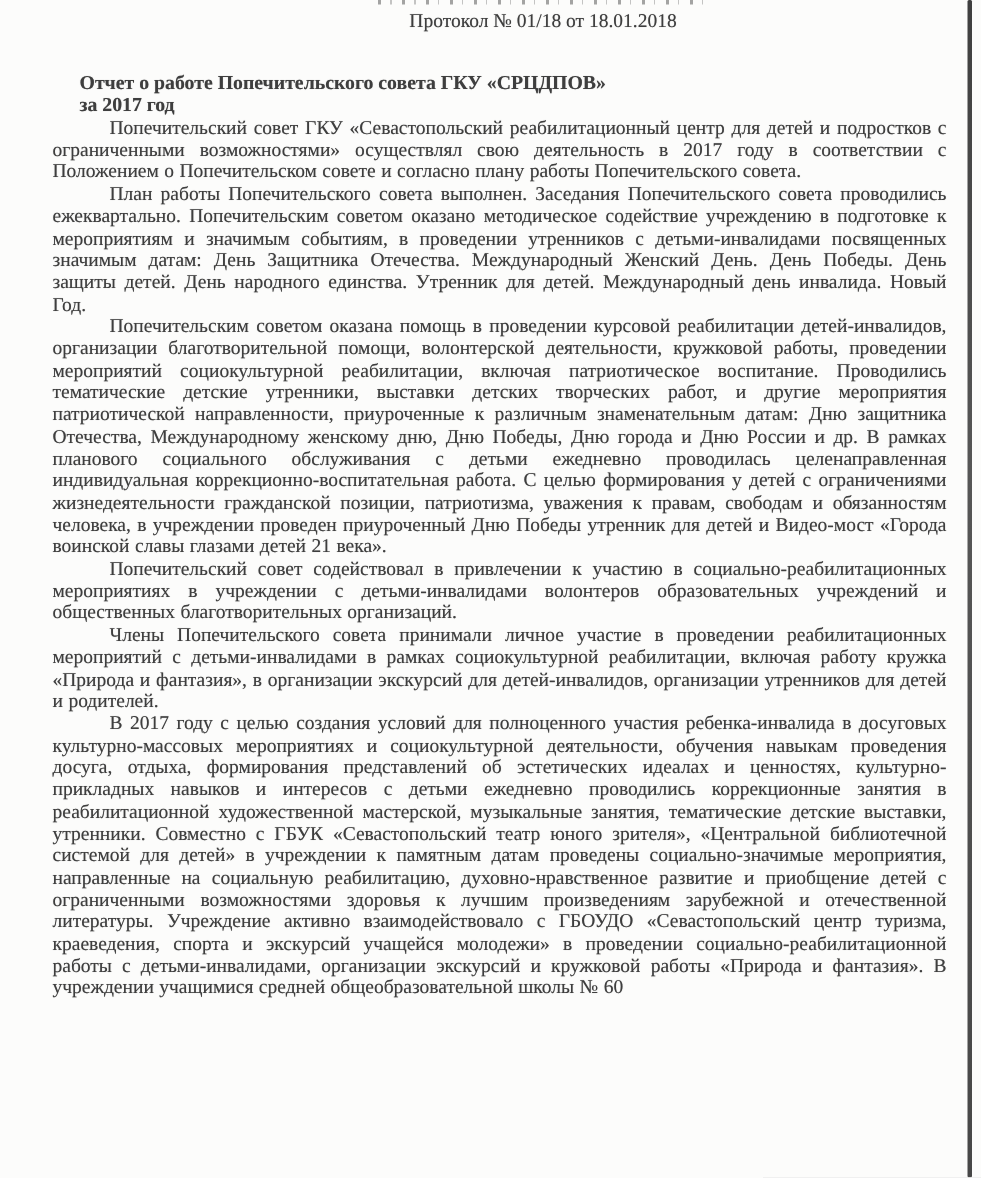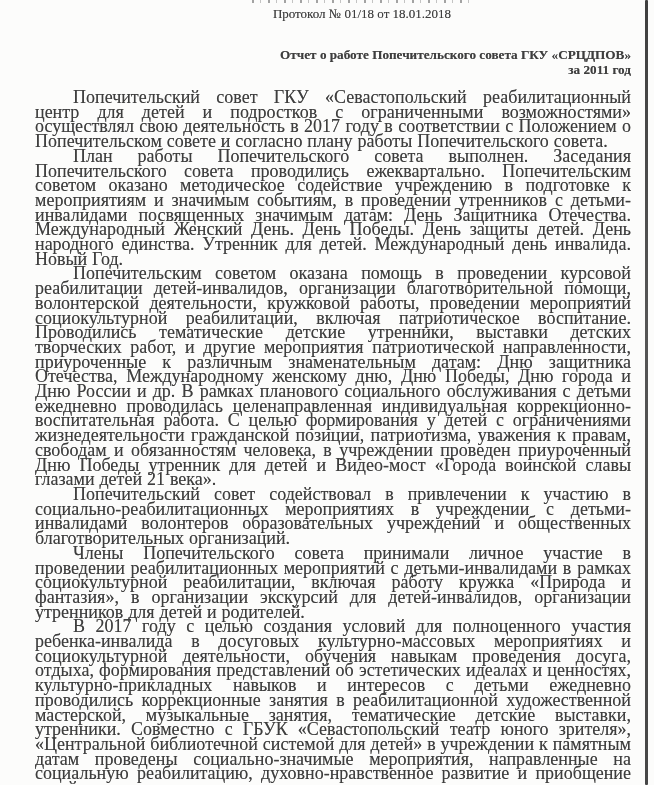--- a/index.html
+++ b/index.html
@@ -46,51 +46,51 @@
   }
   .protocol {
     font-size: 13px;
     line-height: 15px;
     text-align: center;
     padding-left: 58px;
     margin: 0 0 26px 0;
     white-space: nowrap;
   }
   .title-block {
-    text-align: right;
+    text-align: left;
     font-weight: bold;
     font-size: 13.2px;
     line-height: 15px;
     padding-left: 18px;
-    margin-bottom: 13px;
+    margin-bottom: 1px;
   }
   .para {
     margin: 0;
     text-align: justify;
     text-indent: 38px;
-    font-size: 18px;
+    font-size: 13px;
     line-height: 14.7px;
     word-spacing: 0.4px;
   }
 </style>
 </head>
 <body>
 
 <div class="page">
 
   <div class="top-remnant"></div>
   <div class="scan-edge"></div>
 
   <div class="content">
 
     <div class="protocol">Протокол № 01/18 от 18.01.2018</div>
 
     <div class="title-block">
       <div>Отчет о работе Попечительского совета ГКУ «СРЦДПОВ»</div>
-      <div>за 2011 год</div>
+      <div>за 2017 год</div>
     </div>
 
     <p class="para">Попечительский совет ГКУ «Севастопольский реабилитационный центр для детей и подростков с ограниченными возможностями» осуществлял свою деятельность в 2017 году в соответствии с Положением о Попечительском совете и согласно плану работы Попечительского совета.</p>
 
     <p class="para">План работы Попечительского совета выполнен. Заседания Попечительского совета проводились ежеквартально. Попечительским советом оказано методическое содействие учреждению в подготовке к мероприятиям и значимым событиям, в проведении утренников с детьми-инвалидами посвященных значимым датам: День Защитника Отечества. Международный Женский День. День Победы. День защиты детей. День народного единства. Утренник для детей. Международный день инвалида. Новый Год.</p>
 
     <p class="para">Попечительским советом оказана помощь в проведении курсовой реабилитации детей-инвалидов, организации благотворительной помощи, волонтерской деятельности, кружковой работы, проведении мероприятий социокультурной реабилитации, включая патриотическое воспитание. Проводились тематические детские утренники, выставки детских творческих работ, и другие мероприятия патриотической направленности, приуроченные к различным знаменательным датам: Дню защитника Отечества, Международному женскому дню, Дню Победы, Дню города и Дню России и др.  В рамках планового социального обслуживания с детьми ежедневно проводилась целенаправленная индивидуальная коррекционно-воспитательная работа.  С целью формирования у детей с ограничениями жизнедеятельности гражданской позиции, патриотизма, уважения к правам, свободам и обязанностям человека, в учреждении проведен приуроченный Дню Победы  утренник для детей  и Видео-мост «Города воинской славы глазами детей 21 века».</p>
 
 
     <p class="para">Попечительский совет содействовал в  привлечении к участию в социально-реабилитационных мероприятиях в учреждении с детьми-инвалидами волонтеров образовательных учреждений и общественных благотворительных организаций.</p>

